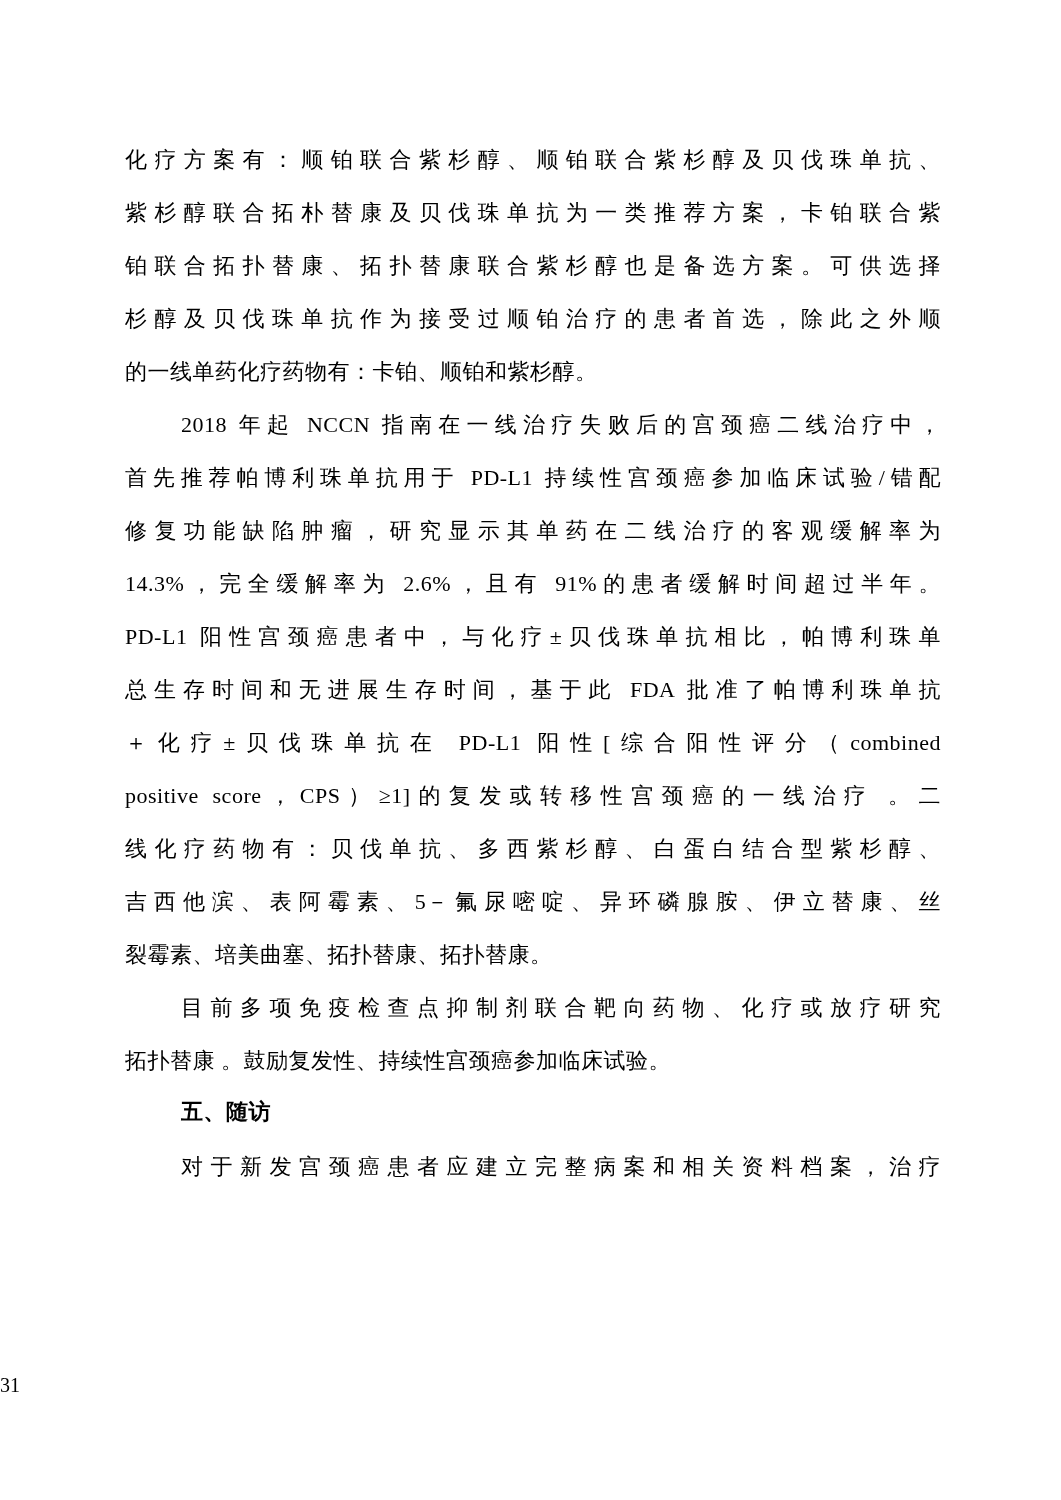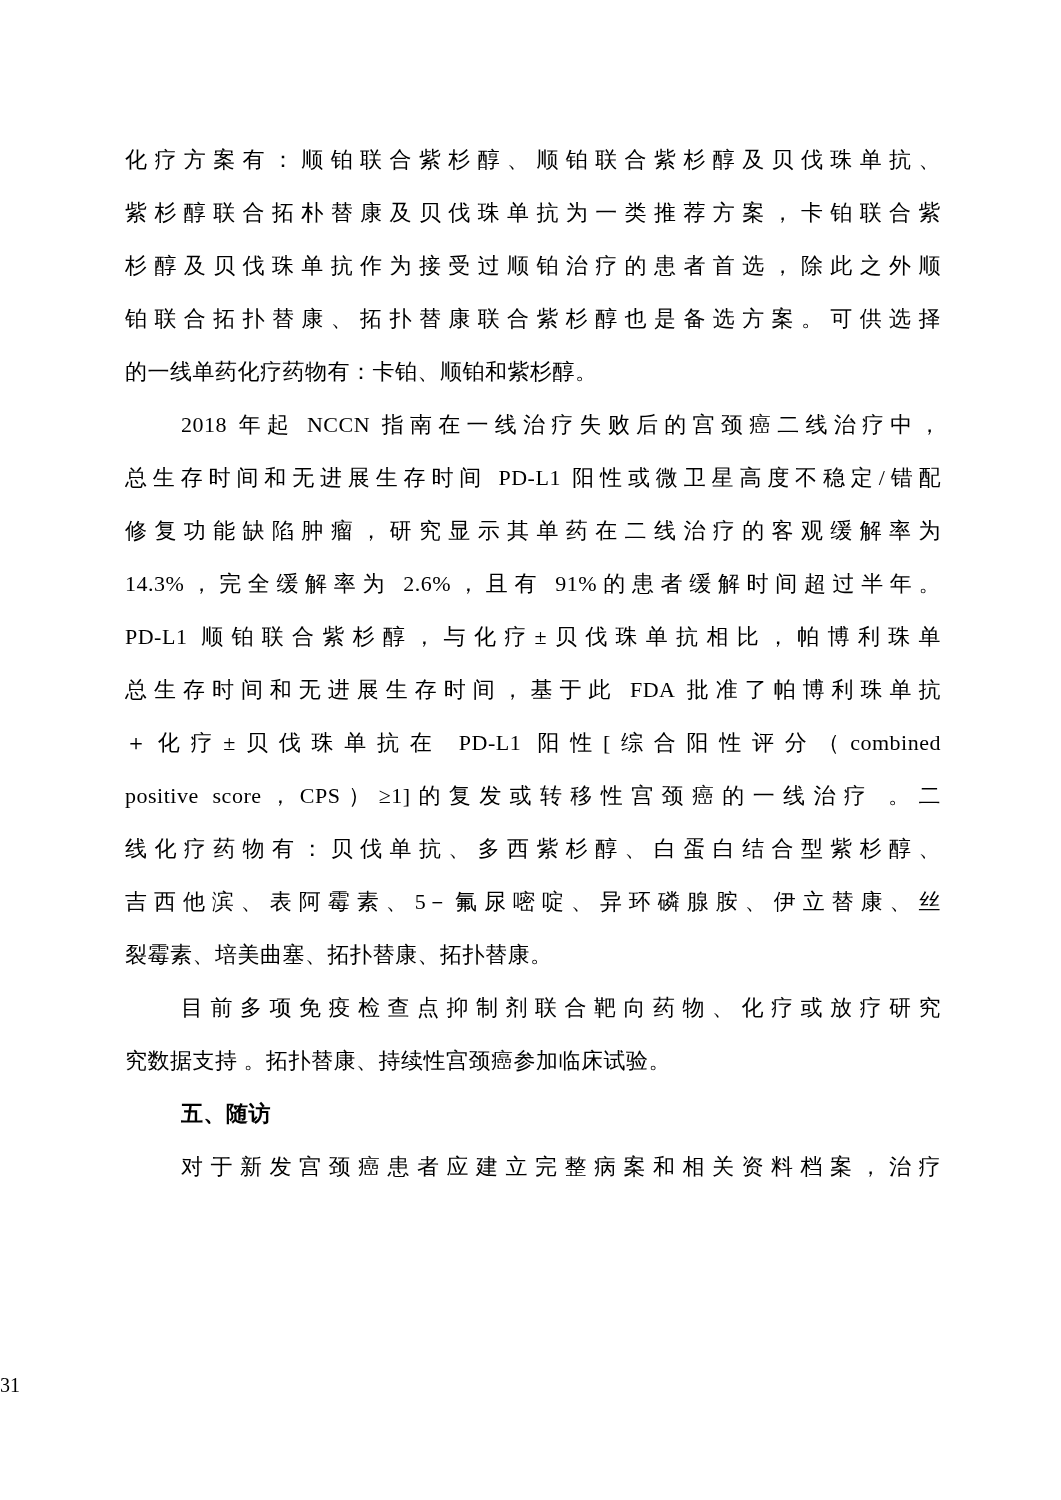--- a/index.html
+++ b/index.html
@@ -35,21 +35,21 @@
     overflow: hidden;
   }
   .line.end {
     -moz-text-align-last: left;
     text-align-last: left;
   }
   .line.indent {
     padding-left: 56px;
   }
   .line.heading {
-    font-family: Liberation Serif, serif;
+    font-family: Liberation Mono, monospace;
     font-weight: bold;
     -moz-text-align-last: left;
     text-align-last: left;
   }
   .page-number {
     position: absolute;
     top: 1372px;
     left: 0;
     width: 100%;
     text-align: left;
@@ -58,33 +58,33 @@
     font-family: "Liberation Serif", "DejaVu Serif", serif;
   }
 </style>
 </head>
 <body>
 
 <div class="page">
   <div class="content">
     <div class="line">化疗方案有：顺铂联合紫杉醇、顺铂联合紫杉醇及贝伐珠单抗、</div>
     <div class="line">紫杉醇联合拓朴替康及贝伐珠单抗为一类推荐方案，卡铂联合紫</div>
+    <div class="line">铂联合拓扑替康、拓扑替康联合紫杉醇也是备选方案。可供选择</div>
     <div class="line">杉醇及贝伐珠单抗作为接受过顺铂治疗的患者首选，除此之外顺</div>
-    <div class="line">铂联合拓扑替康、拓扑替康联合紫杉醇也是备选方案。可供选择</div>
     <div class="line end">的一线单药化疗药物有：卡铂、顺铂和紫杉醇。</div>
     <div class="line indent">2018 年起 NCCN 指南在一线治疗失败后的宫颈癌二线治疗中，</div>
-    <div class="line">总生存时间和无进展生存时间 PD-L1 阳性或微卫星高度不稳定/错配</div>
+    <div class="line">首先推荐帕博利珠单抗用于 PD-L1 持续性宫颈癌参加临床试验/错配</div>
     <div class="line">修复功能缺陷肿瘤，研究显示其单药在二线治疗的客观缓解率为</div>
     <div class="line">14.3%，完全缓解率为 2.6%，且有 91%的患者缓解时间超过半年。</div>
-    <div class="line">PD-L1 顺铂联合紫杉醇，与化疗±贝伐珠单抗相比，帕博利珠单</div>
+    <div class="line">PD-L1 阳性宫颈癌患者中，与化疗±贝伐珠单抗相比，帕博利珠单</div>
     <div class="line">总生存时间和无进展生存时间，基于此 FDA 批准了帕博利珠单抗</div>
     <div class="line">＋化疗±贝伐珠单抗在 PD-L1 阳性[综合阳性评分（combined</div>
     <div class="line">positive score，CPS）≥1]的复发或转移性宫颈癌的一线治疗 。二</div>
     <div class="line">线化疗药物有：贝伐单抗、多西紫杉醇、白蛋白结合型紫杉醇、</div>
     <div class="line">吉西他滨、表阿霉素、5－氟尿嘧啶、异环磷腺胺、伊立替康、丝</div>
     <div class="line end">裂霉素、培美曲塞、拓扑替康、拓扑替康。</div>
     <div class="line indent">目前多项免疫检查点抑制剂联合靶向药物、化疗或放疗研究</div>
-    <div class="line end">究数据支持 。拓扑替康、持续性宫颈癌参加临床试验。</div>
+    <div class="line end">拓扑替康 。鼓励复发性、持续性宫颈癌参加临床试验。</div>
     <div class="line heading indent">五、随访</div>
     <div class="line indent">对于新发宫颈癌患者应建立完整病案和相关资料档案，治疗</div>
   </div>
   <div class="page-number">31</div>
 </div>
 
 </body></html>

